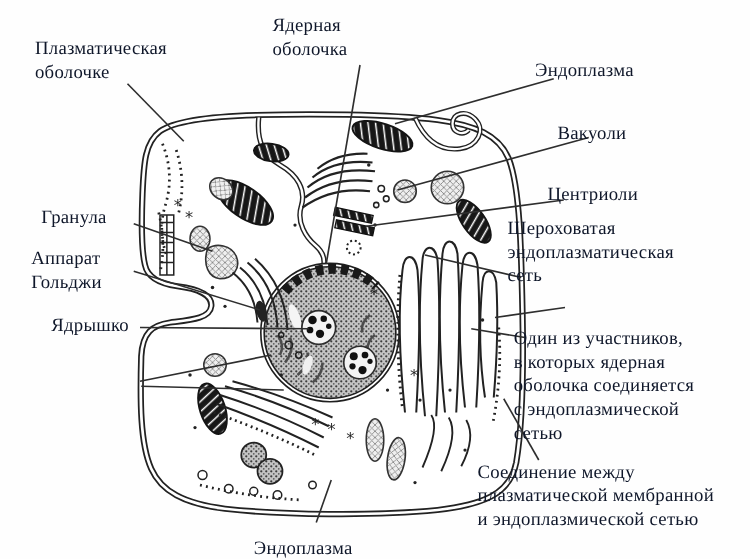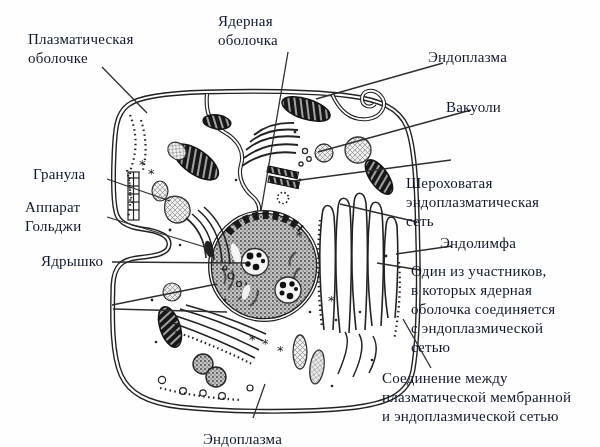--- a/index.html
+++ b/index.html
@@ -260,24 +260,24 @@
     <line x1="253" y1="418" x2="265" y2="384"></line>
   </g>
 </svg>
 
   <div class="lbl lbl-plasma">Плазматическая
 оболочке</div>
   <div class="lbl lbl-nucenv">Ядерная
 оболочка</div>
   <div class="lbl lbl-mito">Эндоплазма</div>
   <div class="lbl lbl-vacuoles">Вакуоли</div>
+  <div class="lbl lbl-centrioles">Центриоли</div>
   <div class="lbl lbl-rough-er">Шероховатая
 эндоплазматическая
 сеть</div>
-  <div class="lbl lbl-endolymph">Эндолимфа</div>
   <div class="lbl lbl-junction1">Один из участников,
 в которых ядерная
 оболочка соединяется
 с эндоплазмической
 сетью</div>
   <div class="lbl lbl-junction2">Соединение между
 плазматической мембранной
 и эндоплазмической сетью</div>
   <div class="lbl lbl-granule">Гранула</div>
   <div class="lbl lbl-golgi">Аппарат

